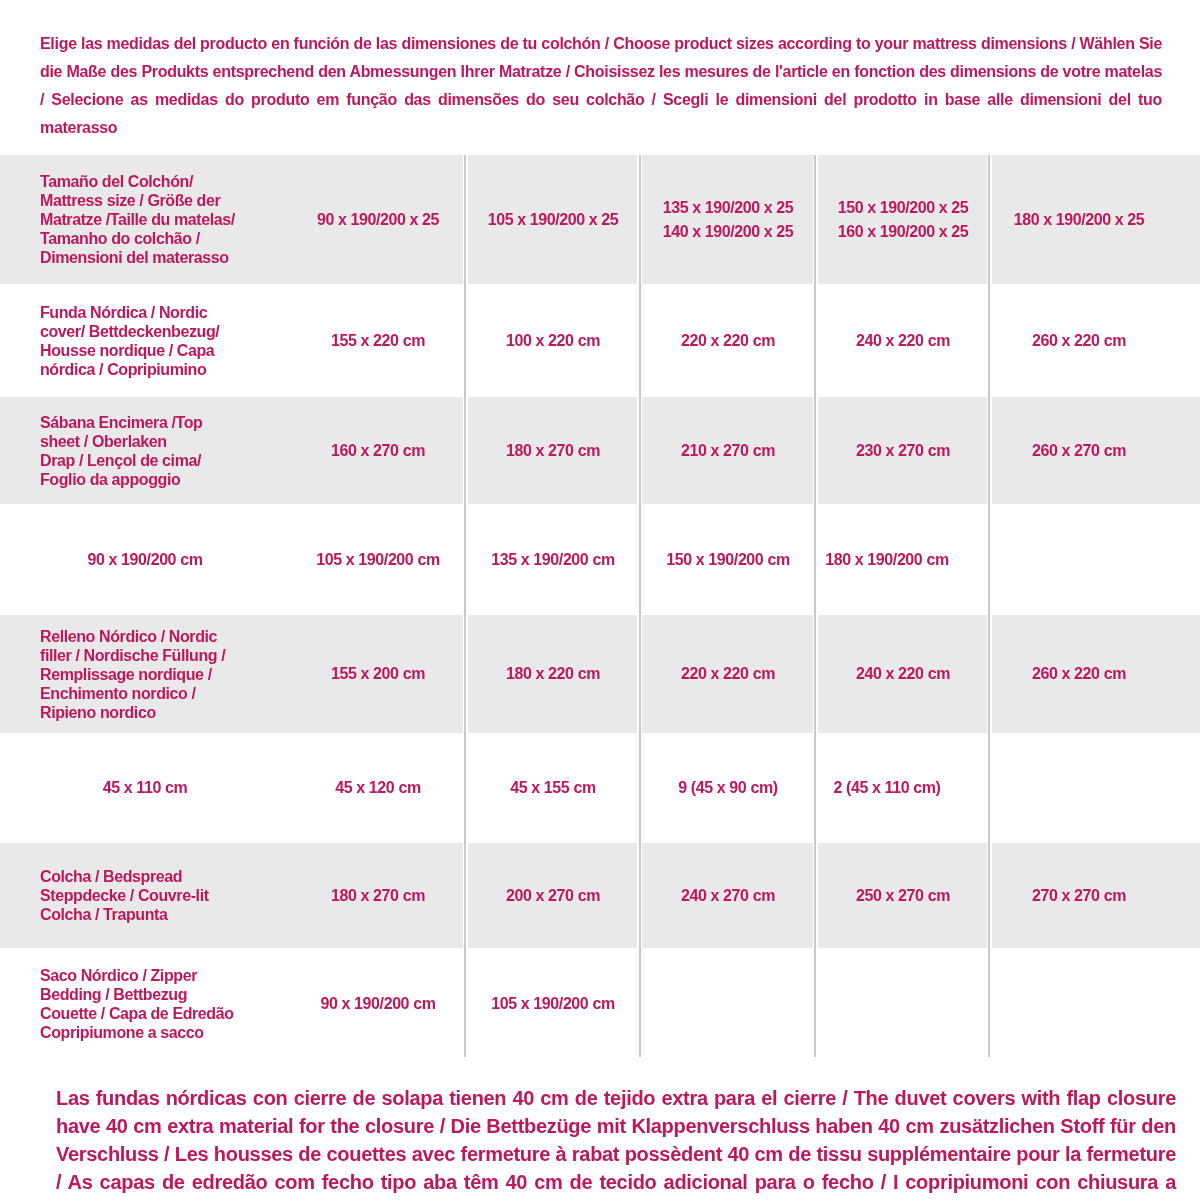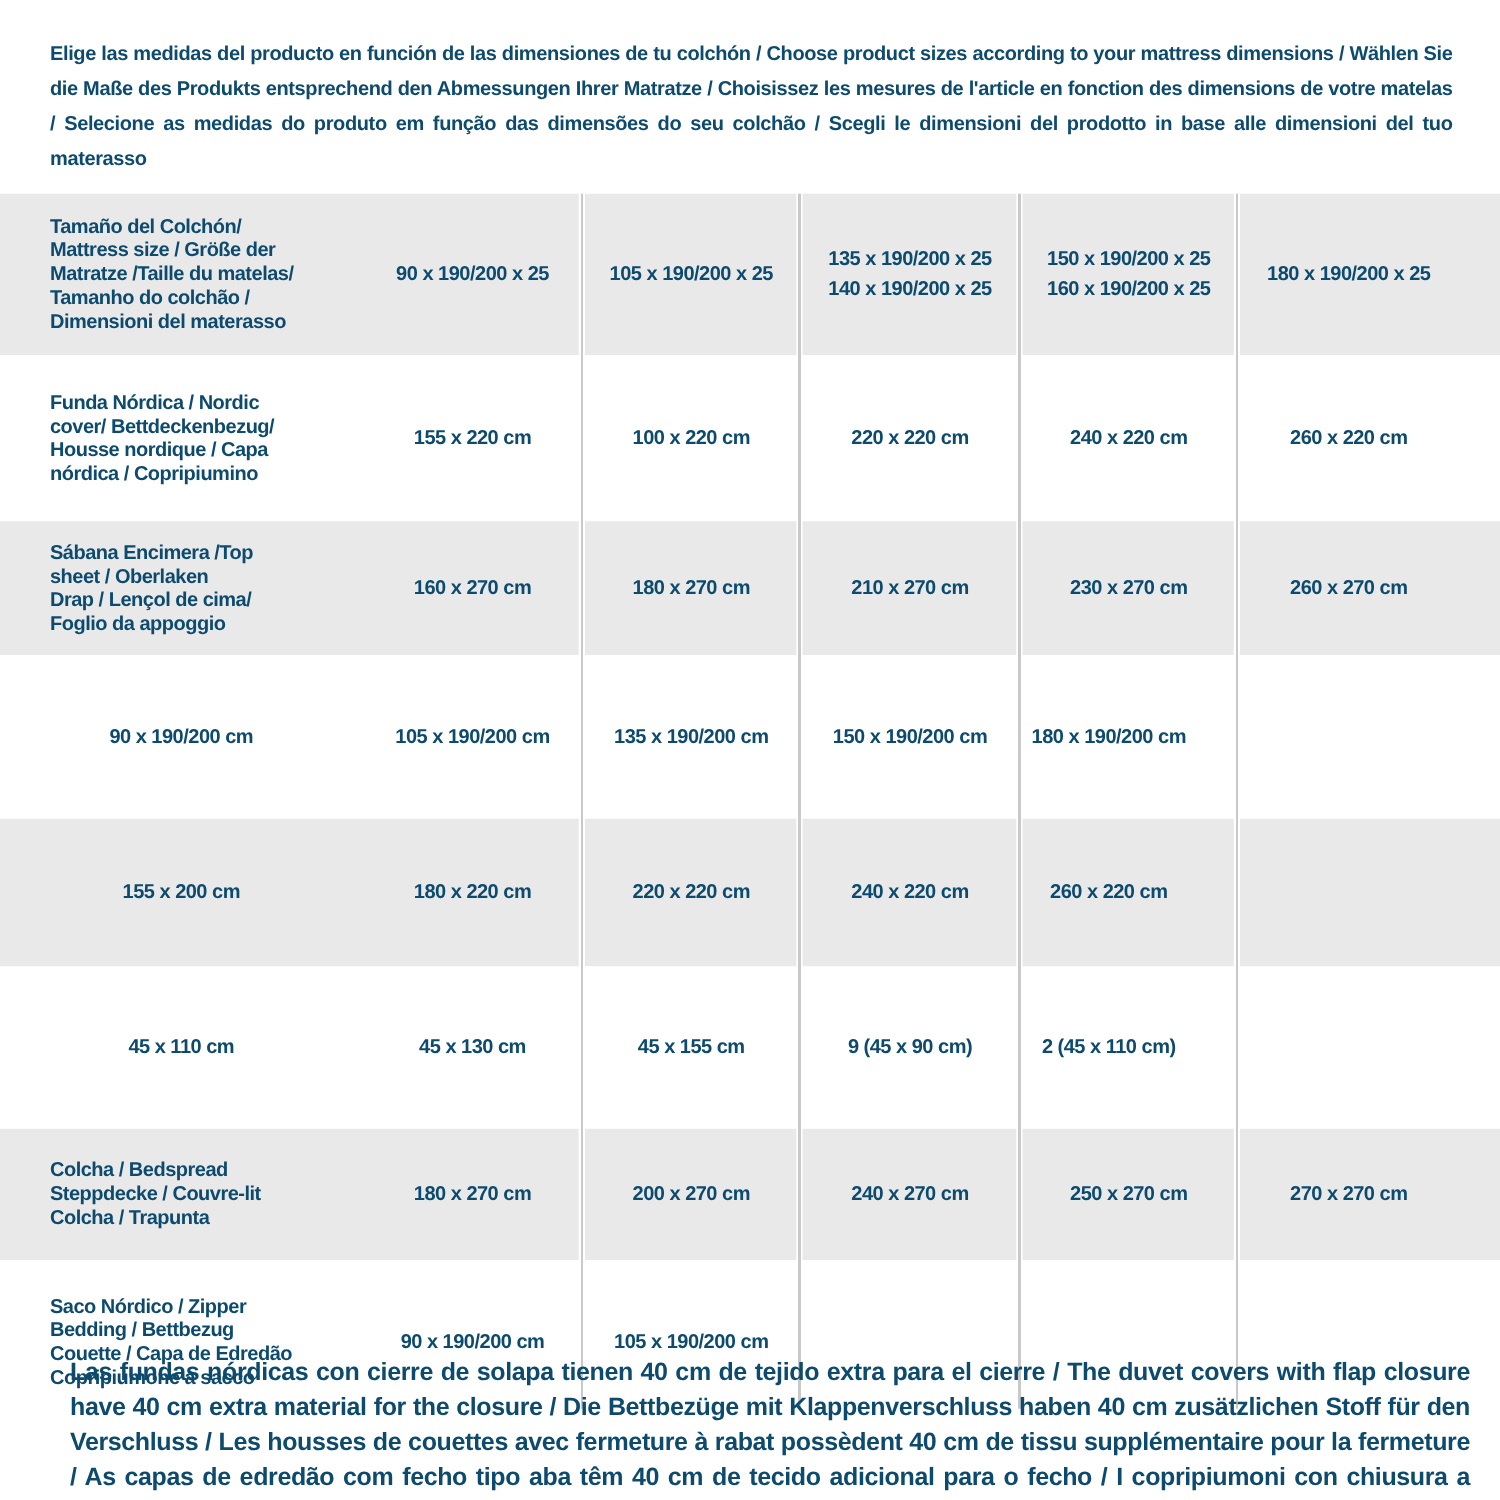--- a/index.html
+++ b/index.html
@@ -2,41 +2,41 @@
 <html><head>
 <meta charset="utf-8">
 <style>
   html,body{margin:0;padding:0;background:#ffffff;}
   .page{
     position:relative;
     width:1200px;height:1200px;
     background:#ffffff;
     font-family:"Liberation Sans", sans-serif;
     font-weight:700;
-    color:#0c4a6e;
+    color:#be185d;
     overflow:hidden;
   }
   .intro{
     position:absolute;top:30px;left:40px;width:1122px;
     margin:0;
     font-size:16px;line-height:28px;
     letter-spacing:-0.3px;
     text-align:justify;
   }
   .footnote{
     position:absolute;top:1068px;left:40px;width:1120px;
     margin:16px;
     font-size:20px;line-height:28px;
     letter-spacing:-0.3px;
     text-align:justify;
   }
   .size-table{
     position:absolute;top:155px;left:0;width:1200px;
   }
-  .rows{display:flex;flex-direction:column;gap:12px;}
+  .rows{display:flex;flex-direction:column;gap:2px;}
   .row{
     display:grid;
     grid-template-columns:290px 176px 174px 176px 174px 210px;
     align-items:center;
   }
   .row:nth-child(odd){background:#e9e9e9;}
   .row:nth-child(1){min-height:129px;}
   .row:nth-child(2){min-height:109px;}
   .row:nth-child(3){min-height:107px;}
   .row:nth-child(4){min-height:107px;}
@@ -120,30 +120,35 @@
 
       <div class="row">
         <div class="cell val">90 x 190/200 cm</div>
         <div class="cell val">105 x 190/200 cm</div>
         <div class="cell val">135 x 190/200 cm</div>
         <div class="cell val">150 x 190/200 cm</div>
         <div class="cell val">180 x 190/200 cm</div>
       </div>
 
       <div class="row">
+        <div class="cell label">Relleno Nórdico / Nordic
+filler / Nordische Füllung /
+Remplissage nordique /
+Enchimento nordico /
+Ripieno nordico</div>
         <div class="cell val">155 x 200 cm</div>
         <div class="cell val">180 x 220 cm</div>
         <div class="cell val">220 x 220 cm</div>
         <div class="cell val">240 x 220 cm</div>
         <div class="cell val">260 x 220 cm</div>
       </div>
 
       <div class="row">
         <div class="cell val">45 x 110 cm</div>
-        <div class="cell val">45 x 130 cm</div>
+        <div class="cell val">45 x 120 cm</div>
         <div class="cell val">45 x 155 cm</div>
         <div class="cell val">9 (45 x 90 cm)</div>
         <div class="cell val">2 (45 x 110 cm)</div>
       </div>
 
       <div class="row">
         <div class="cell label">Colcha / Bedspread
 Steppdecke / Couvre-lit
 Colcha / Trapunta</div>
         <div class="cell val">180 x 270 cm</div>

